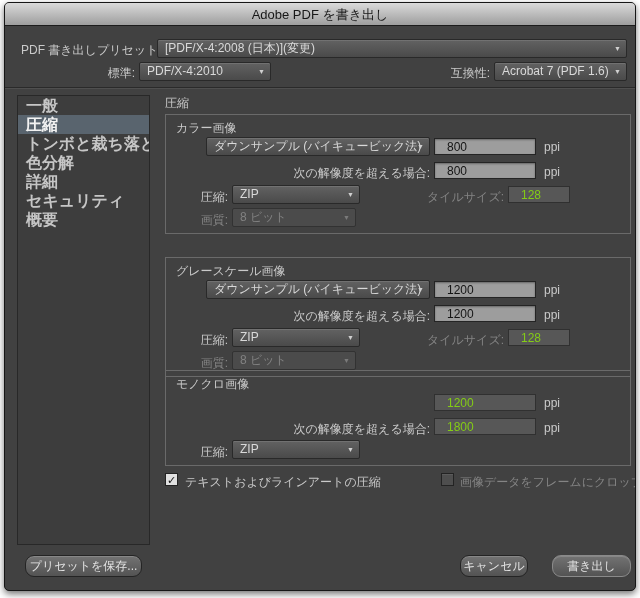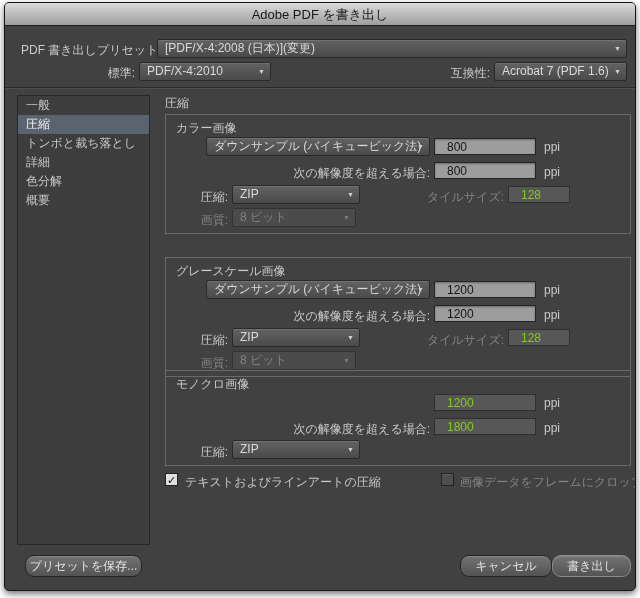--- a/index.html
+++ b/index.html
@@ -27,21 +27,21 @@
   .dd.disabled .arr { color:#7a7a7a; }
   input.field { position:absolute; height:17px; background:#9d9d9d;
                 border:1px solid #242424; box-shadow:inset 0 1px 2px rgba(0,0,0,0.35);
                 color:#141414; font-size:12px; padding:0 12px; font-family:inherit; outline:none; }
   input.field:disabled { background:#575757; color:#84cc16; border-color:#303030; box-shadow:none; }
   .group { position:absolute; left:160px; width:466px; border:1px solid #6a6a6a; }
   .group-title { position:absolute; left:10px; top:5px; color:#cacaca; font-size:12px; }
   .sidebar { position:absolute; left:12px; top:92px; width:133px; height:450px;
              background:#3d3d3d; border:1px solid #282828; }
   .side-item { height:19px; line-height:19px; padding-left:8px; color:#c6c6c6;
-               font-size:12px; white-space:nowrap; overflow:hidden; }
+               font-size:16px; white-space:nowrap; overflow:hidden;font-weight:bold; }
   .side-item.sel { background:#59646e; color:#f2f2f2; }
   .divider { position:absolute; left:0; right:0; top:84px; height:2px;
              border-top:1px solid #2a2a2a; border-bottom:1px solid #4f4f4f; }
   .checkbox { position:absolute; width:13px; height:13px; border:1px solid #232323;
               background:#4e4e4e; box-shadow:inset 0 1px 0 rgba(255,255,255,0.08); }
   .checkbox.checked { background:#e0e0e0; color:#111; font-size:11px;
                       line-height:12px; text-align:center; font-weight:bold; }
   .btn { position:absolute; height:22px; line-height:20px; text-align:center;
          background:linear-gradient(#737373,#535353); border:1px solid #242424;
          border-radius:9px; color:#e2e2e2; font-size:12px;
@@ -71,22 +71,23 @@
     <span>Acrobat 7 (PDF 1.6)</span>
     <span class="arr">▼</span>
   </div>
 
   <div class="divider"></div>
 
   <div class="sidebar">
     <div class="side-item">一般</div>
     <div class="side-item sel">圧縮</div>
     <div class="side-item">トンボと裁ち落とし</div>
+    <div class="side-item">色分解</div>
     <div class="side-item">詳細</div>
-    <div class="side-item">色分解</div>
+    <div class="side-item">セキュリティ</div>
     <div class="side-item">概要</div>
   </div>
 
   <div class="lbl" style="left:160px;top:92px">圧縮</div>
 
   <div class="group" style="top:111px;height:120px">
     <div class="group-title">カラー画像</div>
     <div class="dd" style="left:40px;top:22px;width:224px">
       <span>ダウンサンプル (バイキュービック法)</span>
       <span class="arr">▼</span>
@@ -159,15 +160,15 @@
 
   <div class="checkbox checked" style="left:160px;top:470px">
     <span>✓</span>
   </div>
   <div class="lbl" style="left:180px;top:471px">テキストおよびラインアートの圧縮</div>
 
   <div class="checkbox" style="left:436px;top:470px"></div>
   <div class="lbl dim" style="left:455px;top:471px">画像データをフレームにクロップ</div>
 
   <div class="btn" style="left:20px;top:552px;width:117px">プリセットを保存...</div>
-  <div class="btn" style="left:455px;top:552px;width:92px">キャンセル</div>
+  <div class="btn" style="left:455px;top:552px;width:68px">キャンセル</div>
   <div class="btn default" style="left:547px;top:552px;width:79px">書き出し</div>
 </div>
 
 </body></html>

